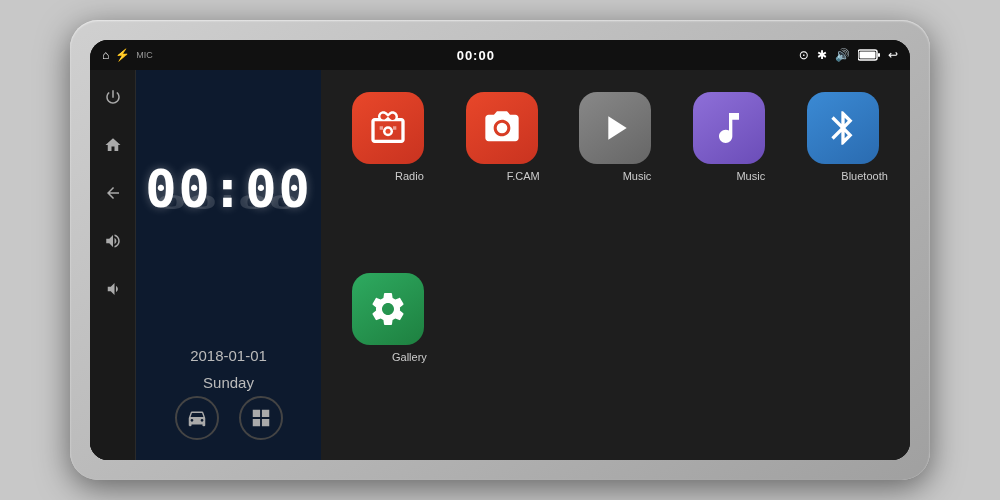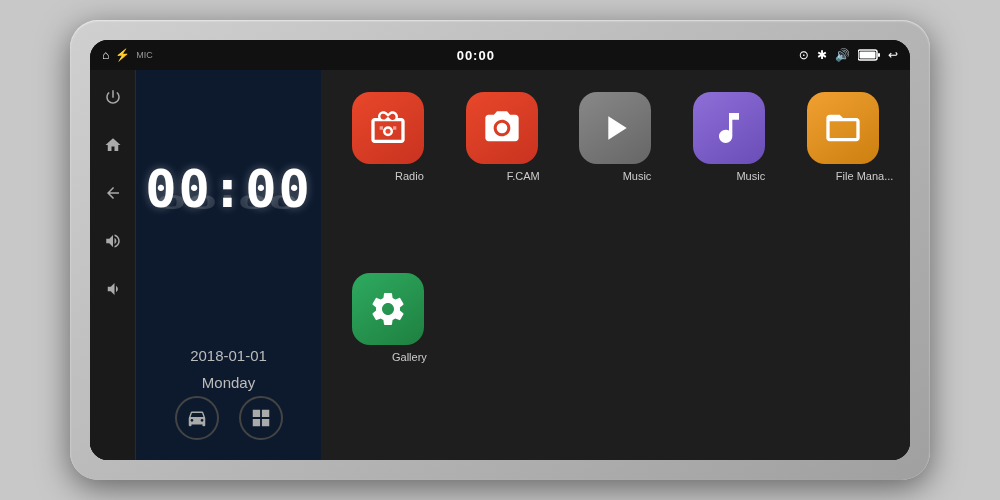--- a/index.html
+++ b/index.html
@@ -316,21 +316,21 @@
         </div>
       </div>
 
       <div class="clock-widget">
         <div class="clock-display">
           <div class="clock-time">00:00</div>
           <div class="clock-reflection">00:00</div>
         </div>
         <div class="date-section">
           <div class="date-text">2018-01-01</div>
-          <div class="date-text">Monday</div>
+          <div class="date-text">Sunday</div>
         </div>
         <div class="bottom-icons">
           <div class="bottom-icon">
             <svg width="22" height="22" viewBox="0 0 24 24" fill="#aaa">
                 <path d="M18.92 6.01C18.72 5.42 18.16 5 17.5 5h-11c-.66 0-1.21.42-1.42 1.01L3 12v8c0 .55.45 1 1 1h1c.55 0 1-.45 1-1v-1h12v1c0 .55.45 1 1 1h1c.55 0 1-.45 1-1v-8l-2.08-5.99zM6.5 16c-.83 0-1.5-.67-1.5-1.5S5.67 13 6.5 13s1.5.67 1.5 1.5S7.33 16 6.5 16zm11 0c-.83 0-1.5-.67-1.5-1.5s.67-1.5 1.5-1.5 1.5.67 1.5 1.5-.67 1.5-1.5 1.5zM5 11l1.5-4.5h11L19 11H5z"></path>
               </svg>
           </div>
           <div class="bottom-icon">
             <svg width="22" height="22" viewBox="0 0 24 24" fill="#aaa">
                 <path d="M3 3h8v8H3zm0 10h8v8H3zm10-10h8v8h-8zm0 10h8v8h-8z"></path>
@@ -375,31 +375,31 @@
 
         <div class="app-item">
           <div class="app-icon icon-music">
             <svg viewBox="0 0 24 24" fill="white">
                 <path d="M12 3v10.55c-.59-.34-1.27-.55-2-.55-2.21 0-4 1.79-4 4s1.79 4 4 4 4-1.79 4-4V7h4V3h-6z"></path>
               </svg>
           </div>
           <span class="app-label">Music</span>
         </div>
 
-
-
-
-        <div class="app-item">
-          <div class="app-icon icon-filemanager">
-            <svg viewBox="0 0 24 24" fill="white">
-                <path d="M20 6h-8l-2-2H4c-1.1 0-1.99.9-1.99 2L2 18c0 1.1.9 2 2 2h16c1.1 0 2-.9 2-2V8c0-1.1-.9-2-2-2zm0 12H4V8h16v10z"></path>
-              </svg>
-          </div>
-          <span class="app-label">File Mana...</span>
-        </div>
+        <div class="app-item">
+          <div class="app-icon icon-bluetooth">
+            <svg viewBox="0 0 24 24" fill="white">
+                <path d="M17.71 7.71L12 2h-1v7.59L6.41 5 5 6.41 10.59 12 5 17.59 6.41 19 11 14.41V22h1l5.71-5.71-4.3-4.29 4.3-4.29zM13 5.83l1.88 1.88L13 9.59V5.83zm1.88 10.46L13 18.17v-3.76l1.88 1.88z"></path>
+              </svg>
+          </div>
+          <span class="app-label">Bluetooth</span>
+        </div>
+
+
+
 
         <div class="app-item">
           <div class="app-icon icon-settings">
             <svg viewBox="0 0 24 24" fill="white">
                 <path d="M19.14 12.94c.04-.3.06-.61.06-.94 0-.32-.02-.64-.07-.94l2.03-1.58c.18-.14.23-.41.12-.61l-1.92-3.32c-.12-.22-.37-.29-.59-.22l-2.39.96c-.5-.38-1.03-.7-1.62-.94l-.36-2.54c-.04-.24-.24-.41-.48-.41h-3.84c-.24 0-.43.17-.47.41l-.36 2.54c-.59.24-1.13.57-1.62.94l-2.39-.96c-.22-.08-.47 0-.59.22L2.74 8.87c-.12.21-.08.47.12.61l2.03 1.58c-.05.3-.09.63-.09.94s.02.64.07.94l-2.03 1.58c-.18.14-.23.41-.12.61l1.92 3.32c.12.22.37.29.59.22l2.39-.96c.5.38 1.03.7 1.62.94l.36 2.54c.05.24.24.41.48.41h3.84c.24 0 .44-.17.47-.41l.36-2.54c.59-.24 1.13-.56 1.62-.94l2.39.96c.22.08.47 0 .59-.22l1.92-3.32c.12-.22.07-.47-.12-.61l-2.01-1.58zM12 15.6c-1.98 0-3.6-1.62-3.6-3.6s1.62-3.6 3.6-3.6 3.6 1.62 3.6 3.6-1.62 3.6-3.6 3.6z"></path>
               </svg>
           </div>
           <span class="app-label">Gallery</span>
         </div>
 

